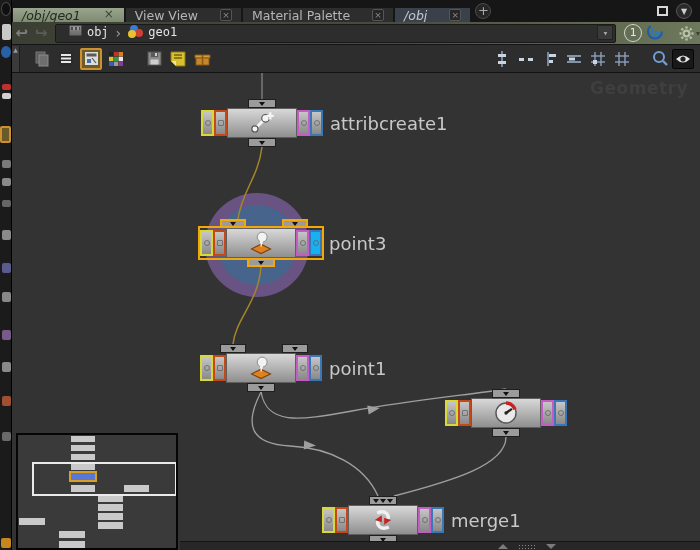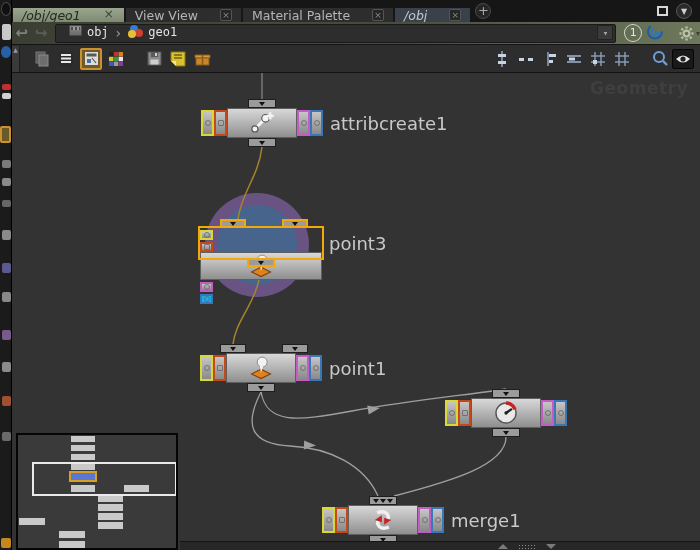--- a/index.html
+++ b/index.html
@@ -91,21 +91,21 @@
   .flag.tp { border-color:#c35cc3; }
   .flag.dp { border-color:#3878b8; }
   .flag.dp.on { background:#19b0f0; }
   .fg { width:6px; height:6px; border:1px solid #606060; border-radius:50%; margin:auto; opacity:.75; }
   .fg.sq { border-radius:1px; }
   .tabc { position:absolute; width:28px; height:9px; background:#9b9b9b; border:1px solid #1e1e1e;
     display:flex; align-items:center; justify-content:center; gap:1px; }
   .tabc.top { top:-9px; } .tabc.bot { bottom:-9px; }
   .tabc .tri { width:0; height:0; border-left:3px solid transparent;
     border-right:3px solid transparent; border-top:4px solid #111; }
-  .node.selected { outline:2.5px solid #f2a70a;flex-direction:column; }
+  .node.selected { outline:2.5px solid #f2a70a; }
   .node.selected .tabc { border:2px solid #f2a70a; }
   .nlabel { position:absolute; left:129px; top:50%; transform:translateY(-50%);
     color:#c9c9c9; font-size:18px; white-space:nowrap; }
 
   
   #minimap { position:absolute; left:4px; top:360px; width:162px; height:117px;
     background:#3a3a3a; border:2px solid #050505; z-index:4; overflow:hidden; }
   .mmnode { position:absolute; background:#c9c9c9; }
   #mm-view { position:absolute; left:14px; top:27px; width:145px; height:34px;
     border:2px solid #eaeaea; }

